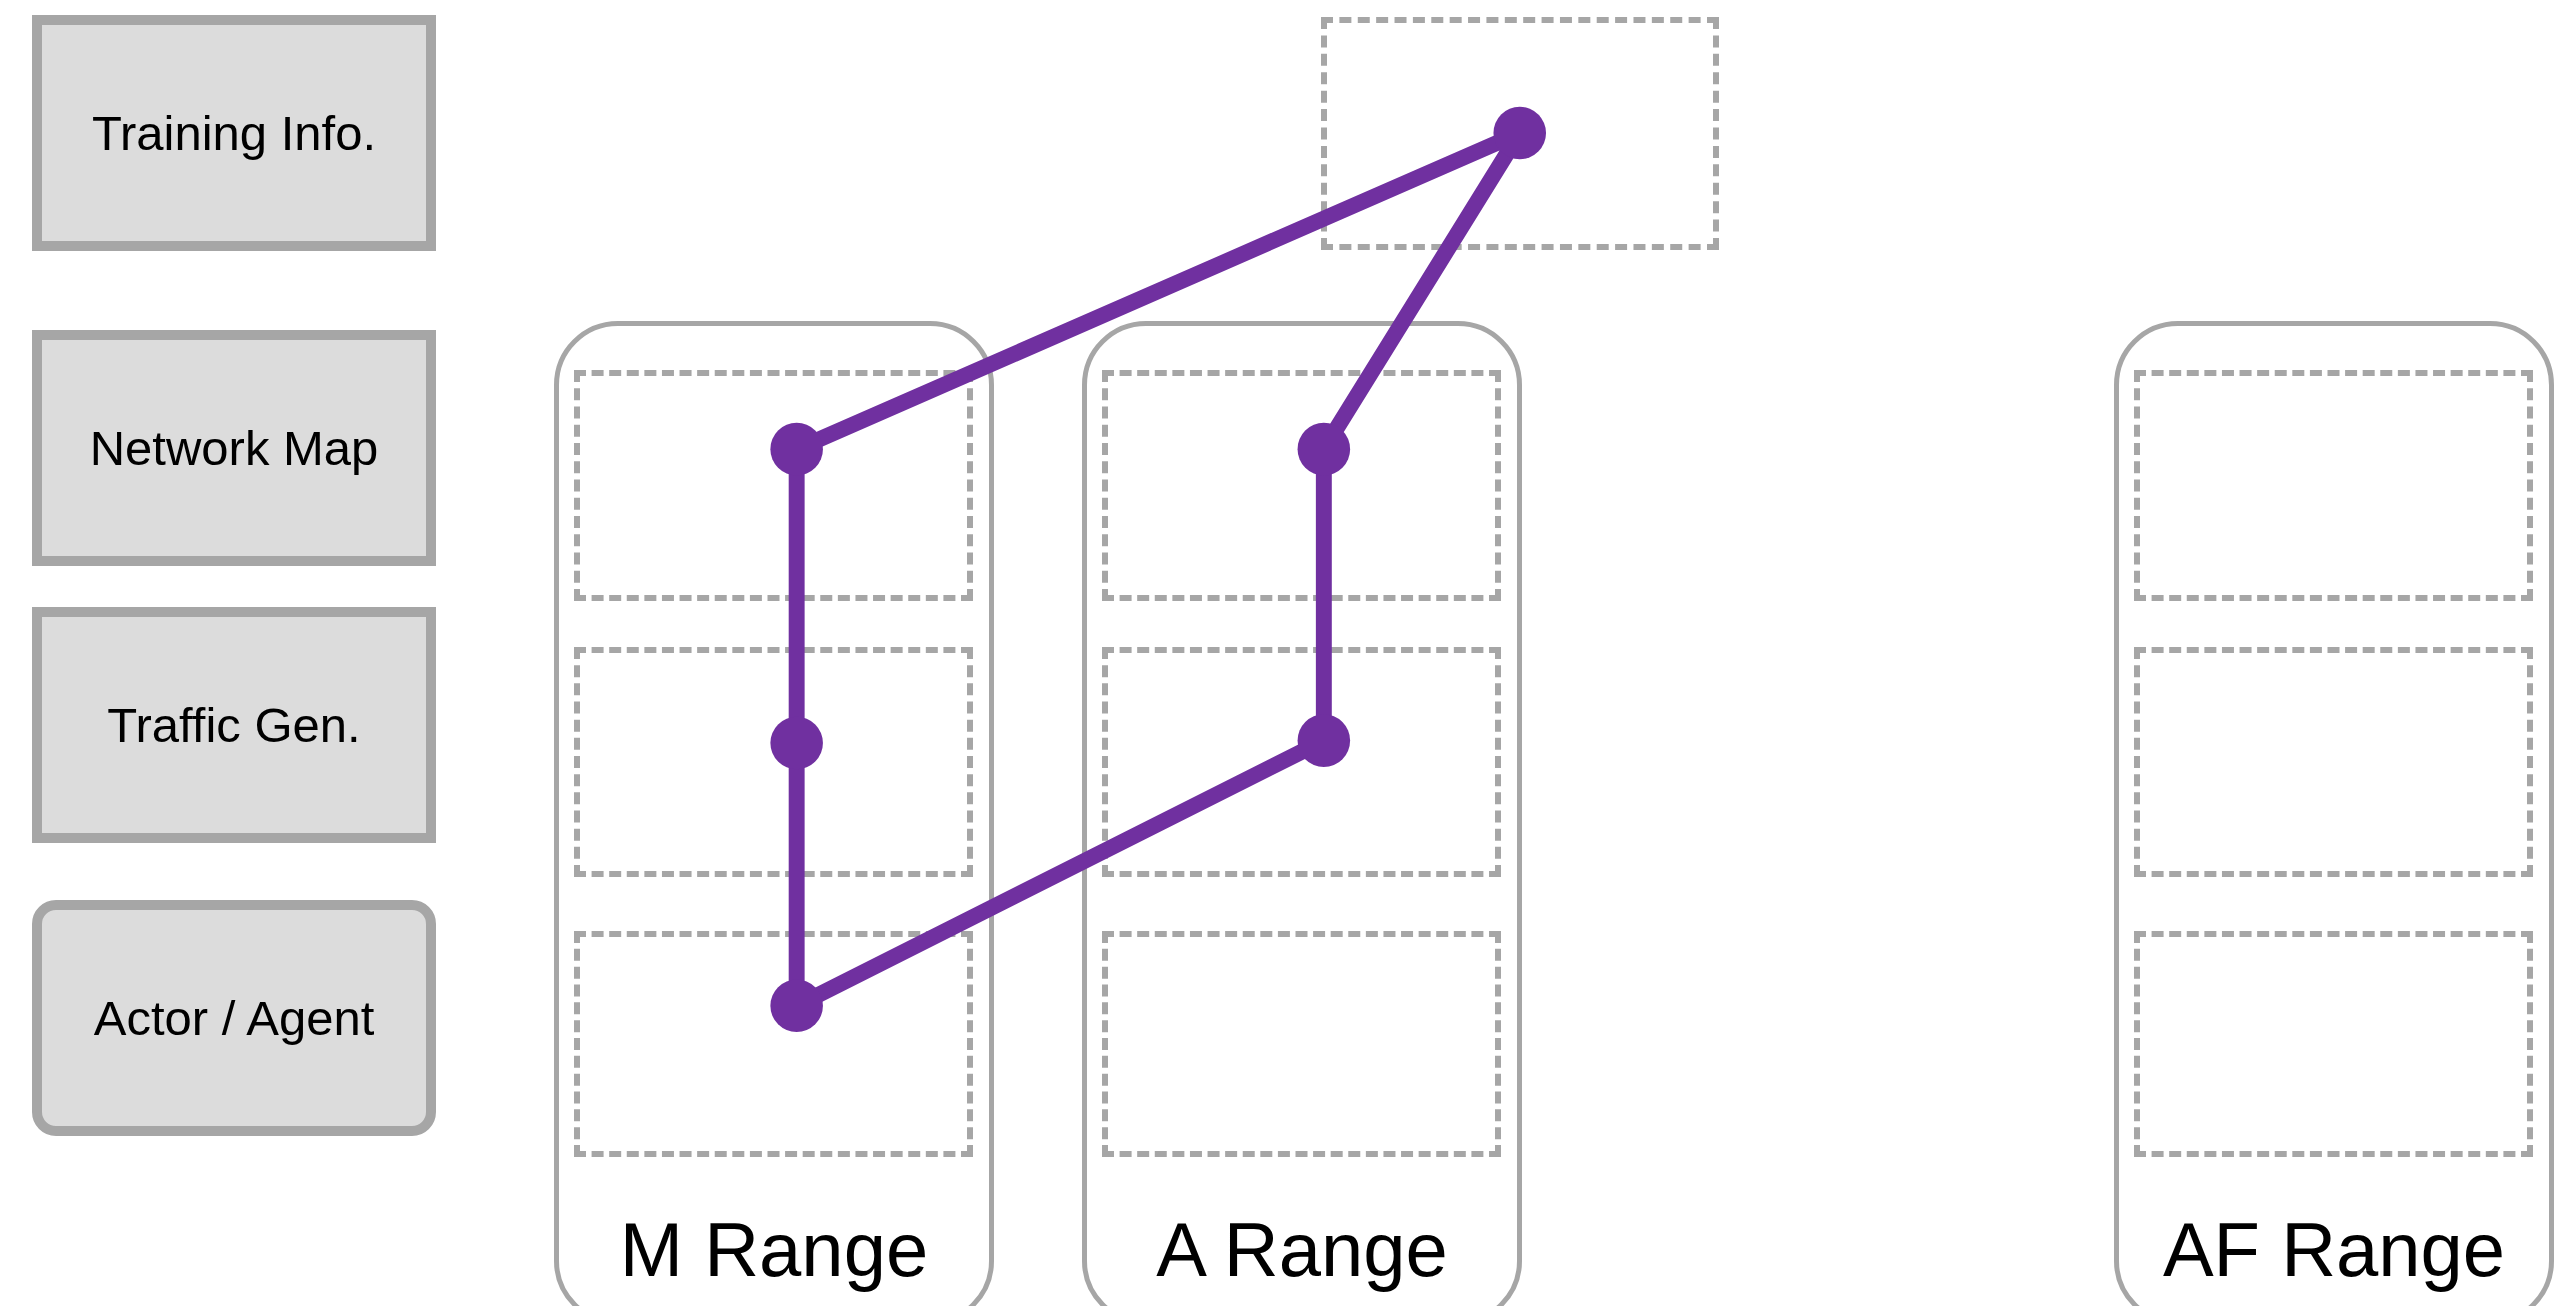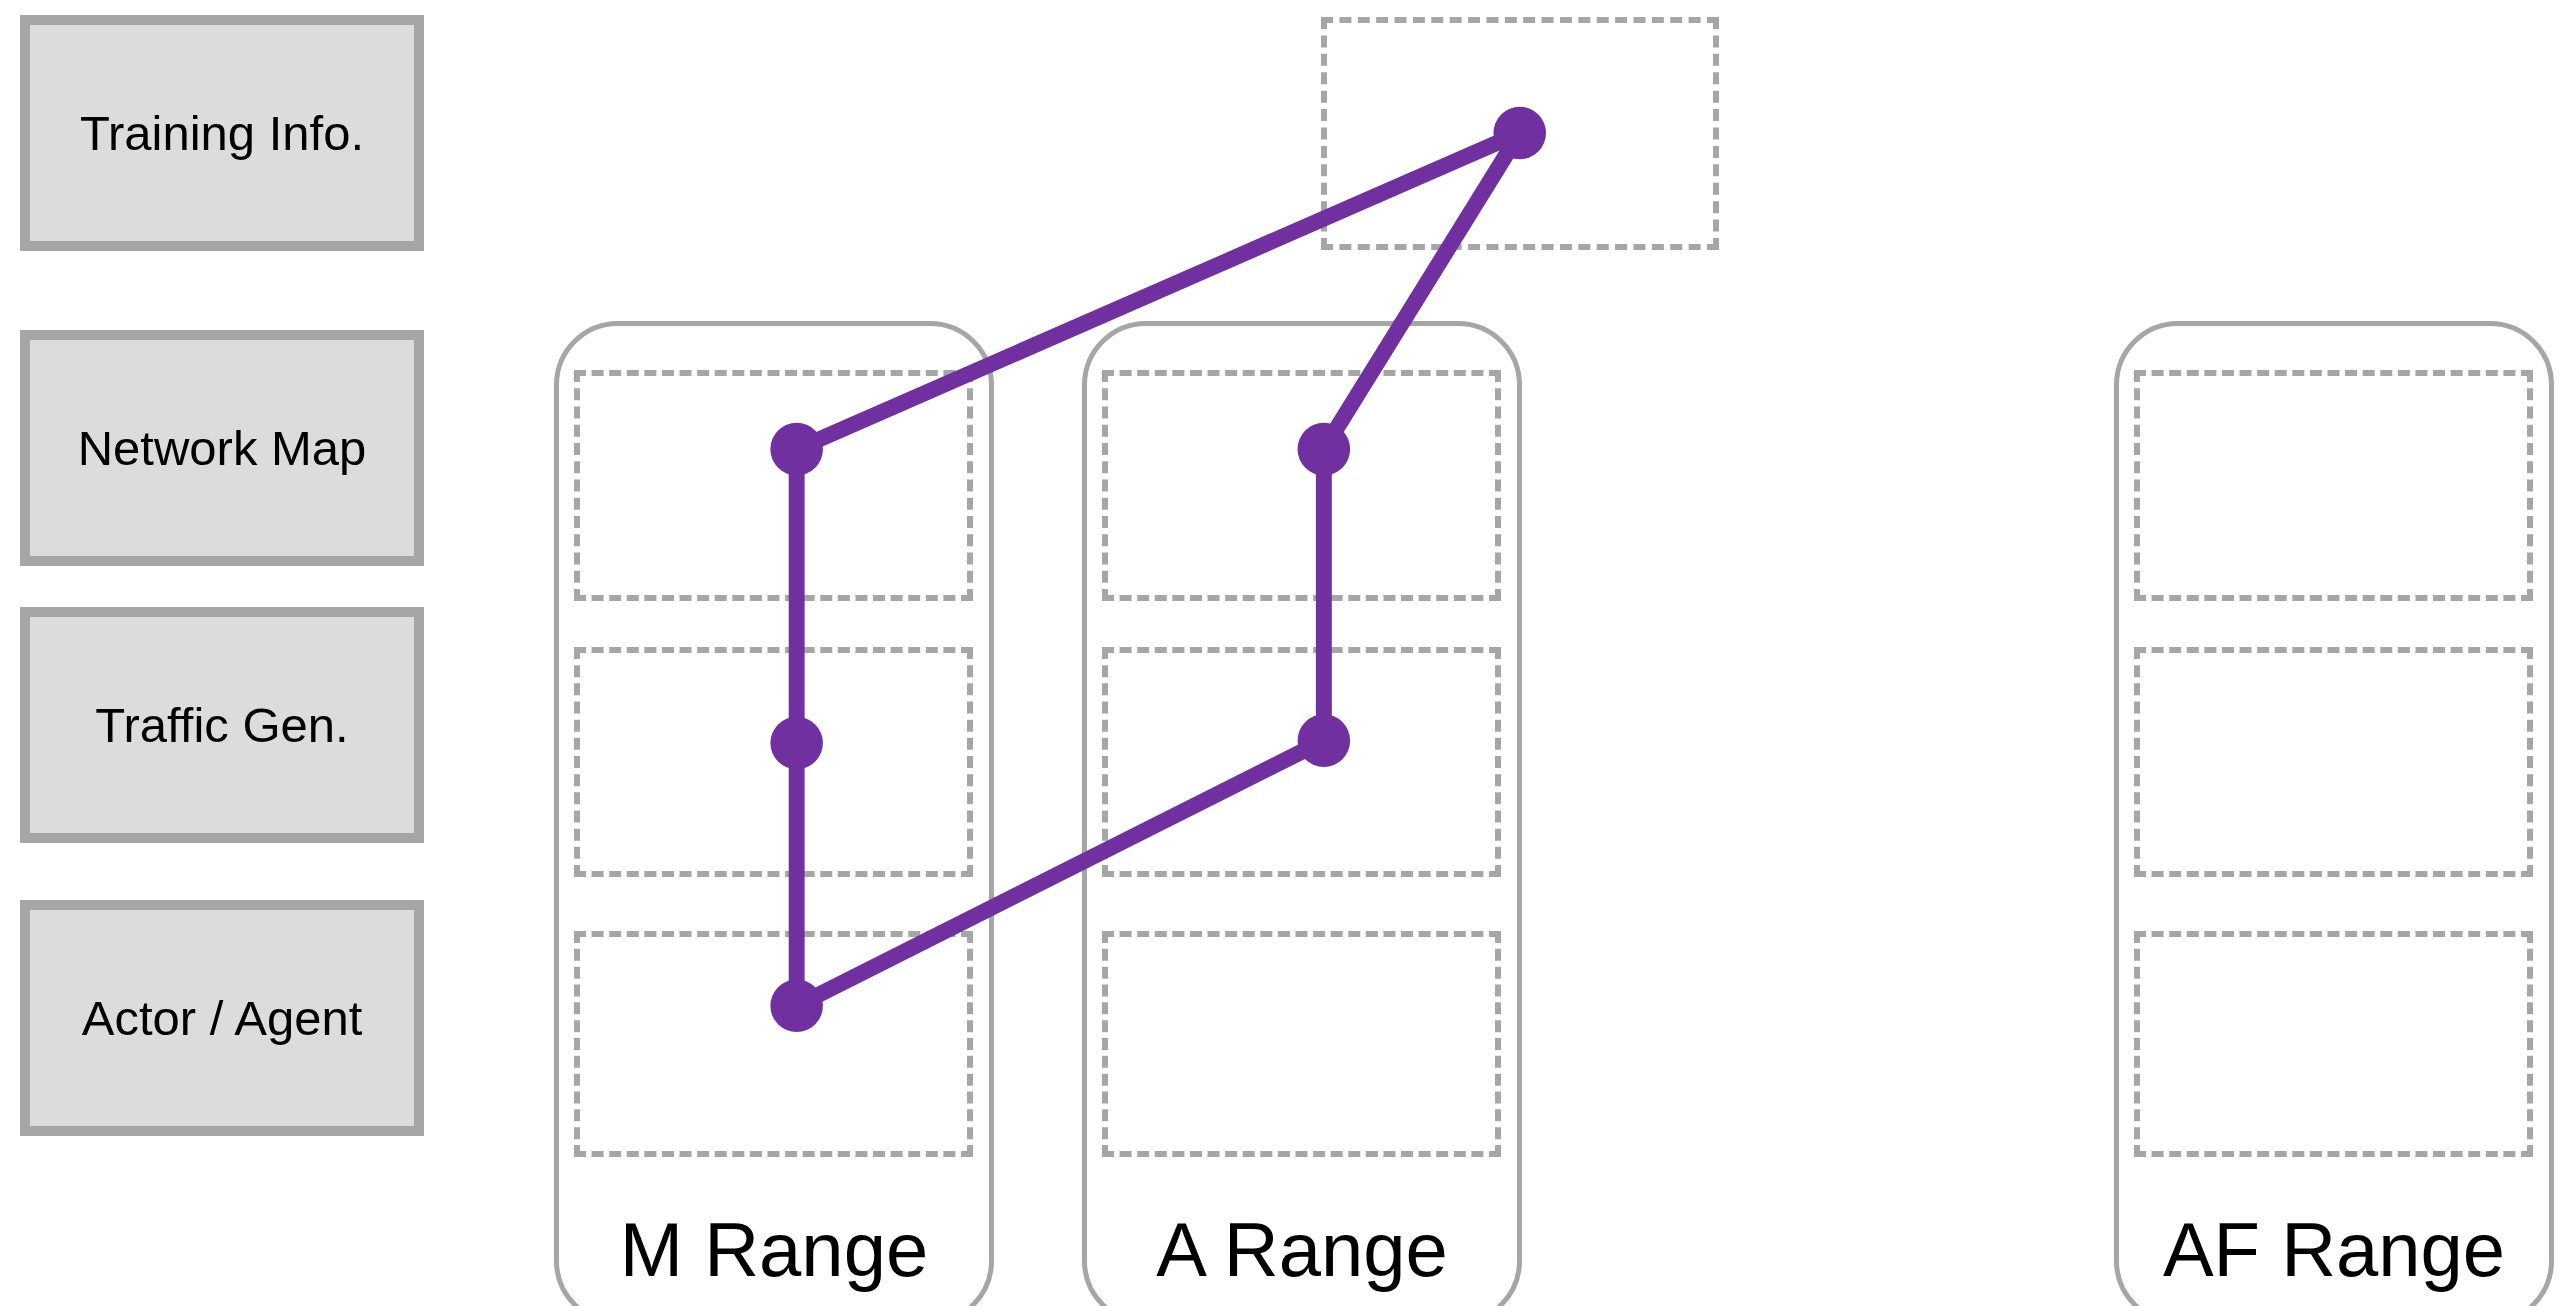--- a/index.html
+++ b/index.html
@@ -12,37 +12,37 @@
     width: 2576px;
     height: 1306px;
     background: #ffffff;
     font-family: "Liberation Sans", sans-serif;
     overflow: hidden;
   }
 
   
   .panel {
     position: absolute;
-    left: 20px;
+    left: 32px;
     width: 404px;
     height: 236px;
     background: var(--panel-fill, #DCDCDC);
     border: 10.4px solid var(--panel-border, #A6A6A6);
     box-sizing: border-box;
     display: flex;
     align-items: center;
     justify-content: center;
     font-size: 49px;
     color: var(--text, #000000);
     white-space: nowrap;
   }
   .panel.p0 { top: 15px; }
   .panel.p1 { top: 330px; }
   .panel.p2 { top: 607px; }
-  .panel.p3 { top: 900px; }
+  .panel.p3 { top: 900px; border-radius: 24px; }
 
   
   .slot {
     position: absolute;
     border: 6.4px dashed var(--outline, #A6A6A6);
     box-sizing: border-box;
     background: transparent;
   }
   .slot.floating {
     left: 1321px;

